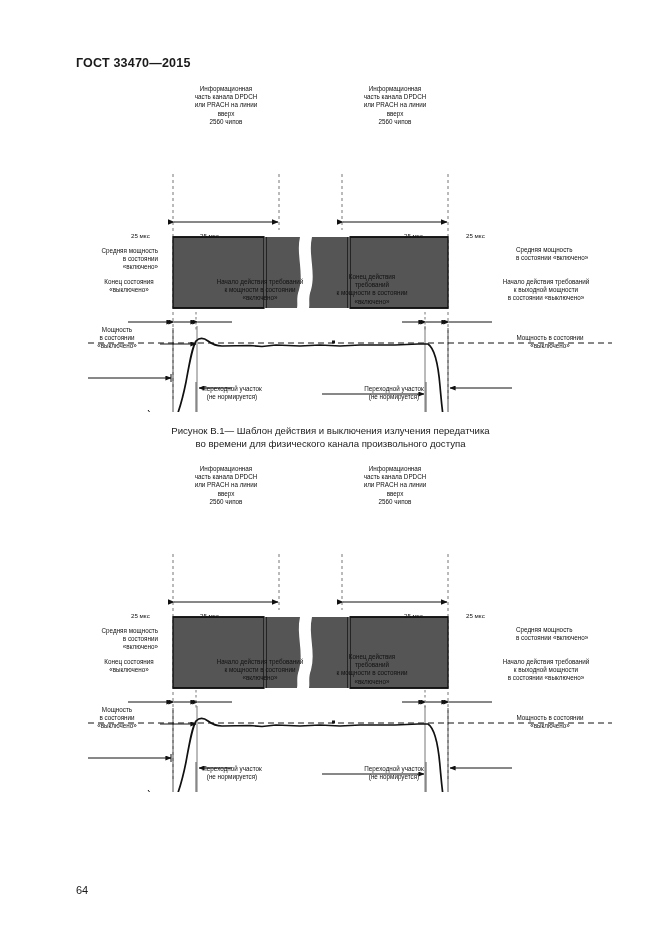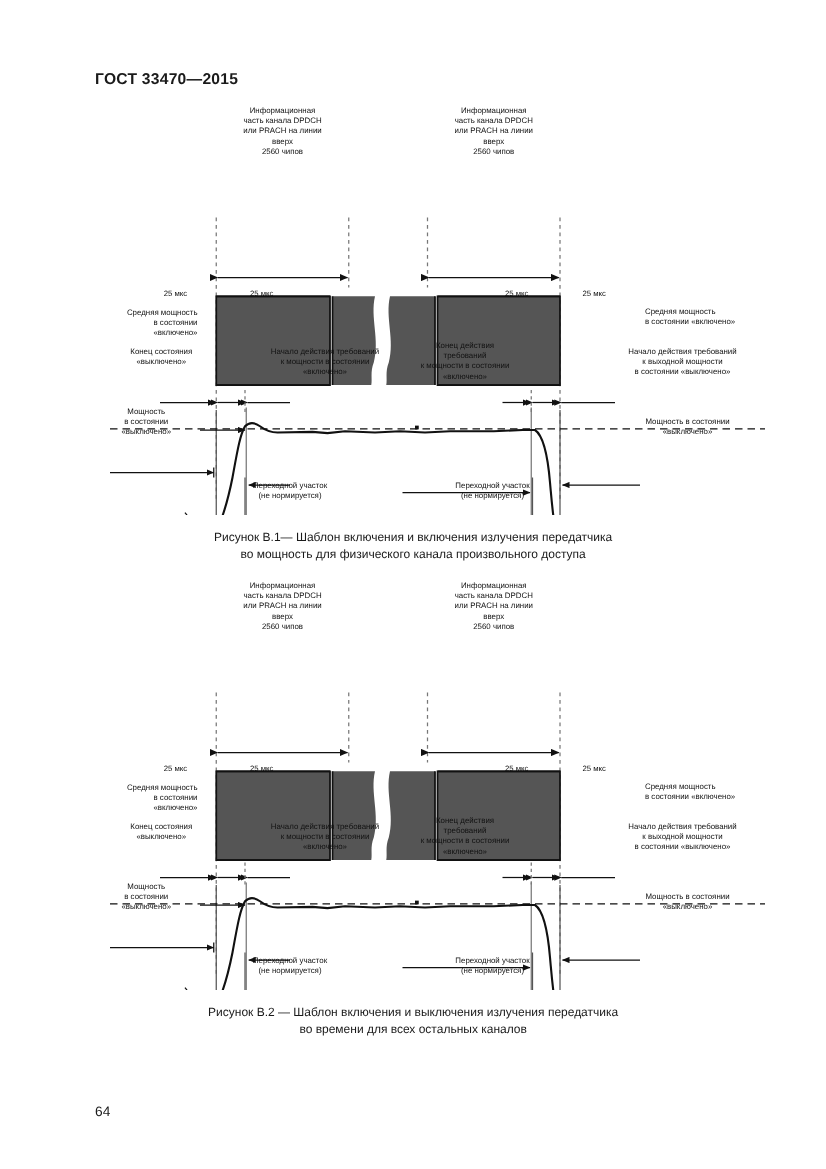--- a/index.html
+++ b/index.html
@@ -232,22 +232,22 @@
       <span>Переходной участок</span><br>
       <span>(не нормируется)</span>
     </div>
     <div class="lbl c" style="left:348px;top:303px;width:92px;">
       <span>Переходной участок</span><br>
       <span>(не нормируется)</span>
     </div>
   </div>
 
   <div class="caption cap1">
-    <span>Рисунок В.1— Шаблон включения и включения излучения передатчика</span>
-    <span class="l2">во мощность для физического канала произвольного доступа</span>
+    <span>Рисунок В.1— Шаблон действия и выключения излучения передатчика</span>
+    <span class="l2">во времени для физического канала произвольного доступа</span>
   </div>
 
   <div class="figure fig2">
 
     <svg class="fig-canvas" viewBox="0 0 661 330">
       <defs>
         <marker id="ah2" markerWidth="7" markerHeight="6" refX="6.4" refY="3" orient="auto">
           <path d="M0,0 L7,3 L0,6 z" fill="#111"></path>
         </marker>
         <marker id="ahs2" markerWidth="6" markerHeight="5" refX="5.6" refY="2.5" orient="auto">
@@ -412,20 +412,16 @@
     <div class="lbl c" style="left:186px;top:303px;width:92px;">
       <span>Переходной участок</span><br>
       <span>(не нормируется)</span>
     </div>
     <div class="lbl c" style="left:348px;top:303px;width:92px;">
       <span>Переходной участок</span><br>
       <span>(не нормируется)</span>
     </div>
   </div>
 
-  <div class="caption cap2">
-    <span>Рисунок В.2 — Шаблон включения и выключения излучения передатчика</span>
-    <span class="l2">во времени для всех остальных каналов</span>
-  </div>
 
   <div class="page-number">64</div>
 
 </div>
 
 </body></html>

